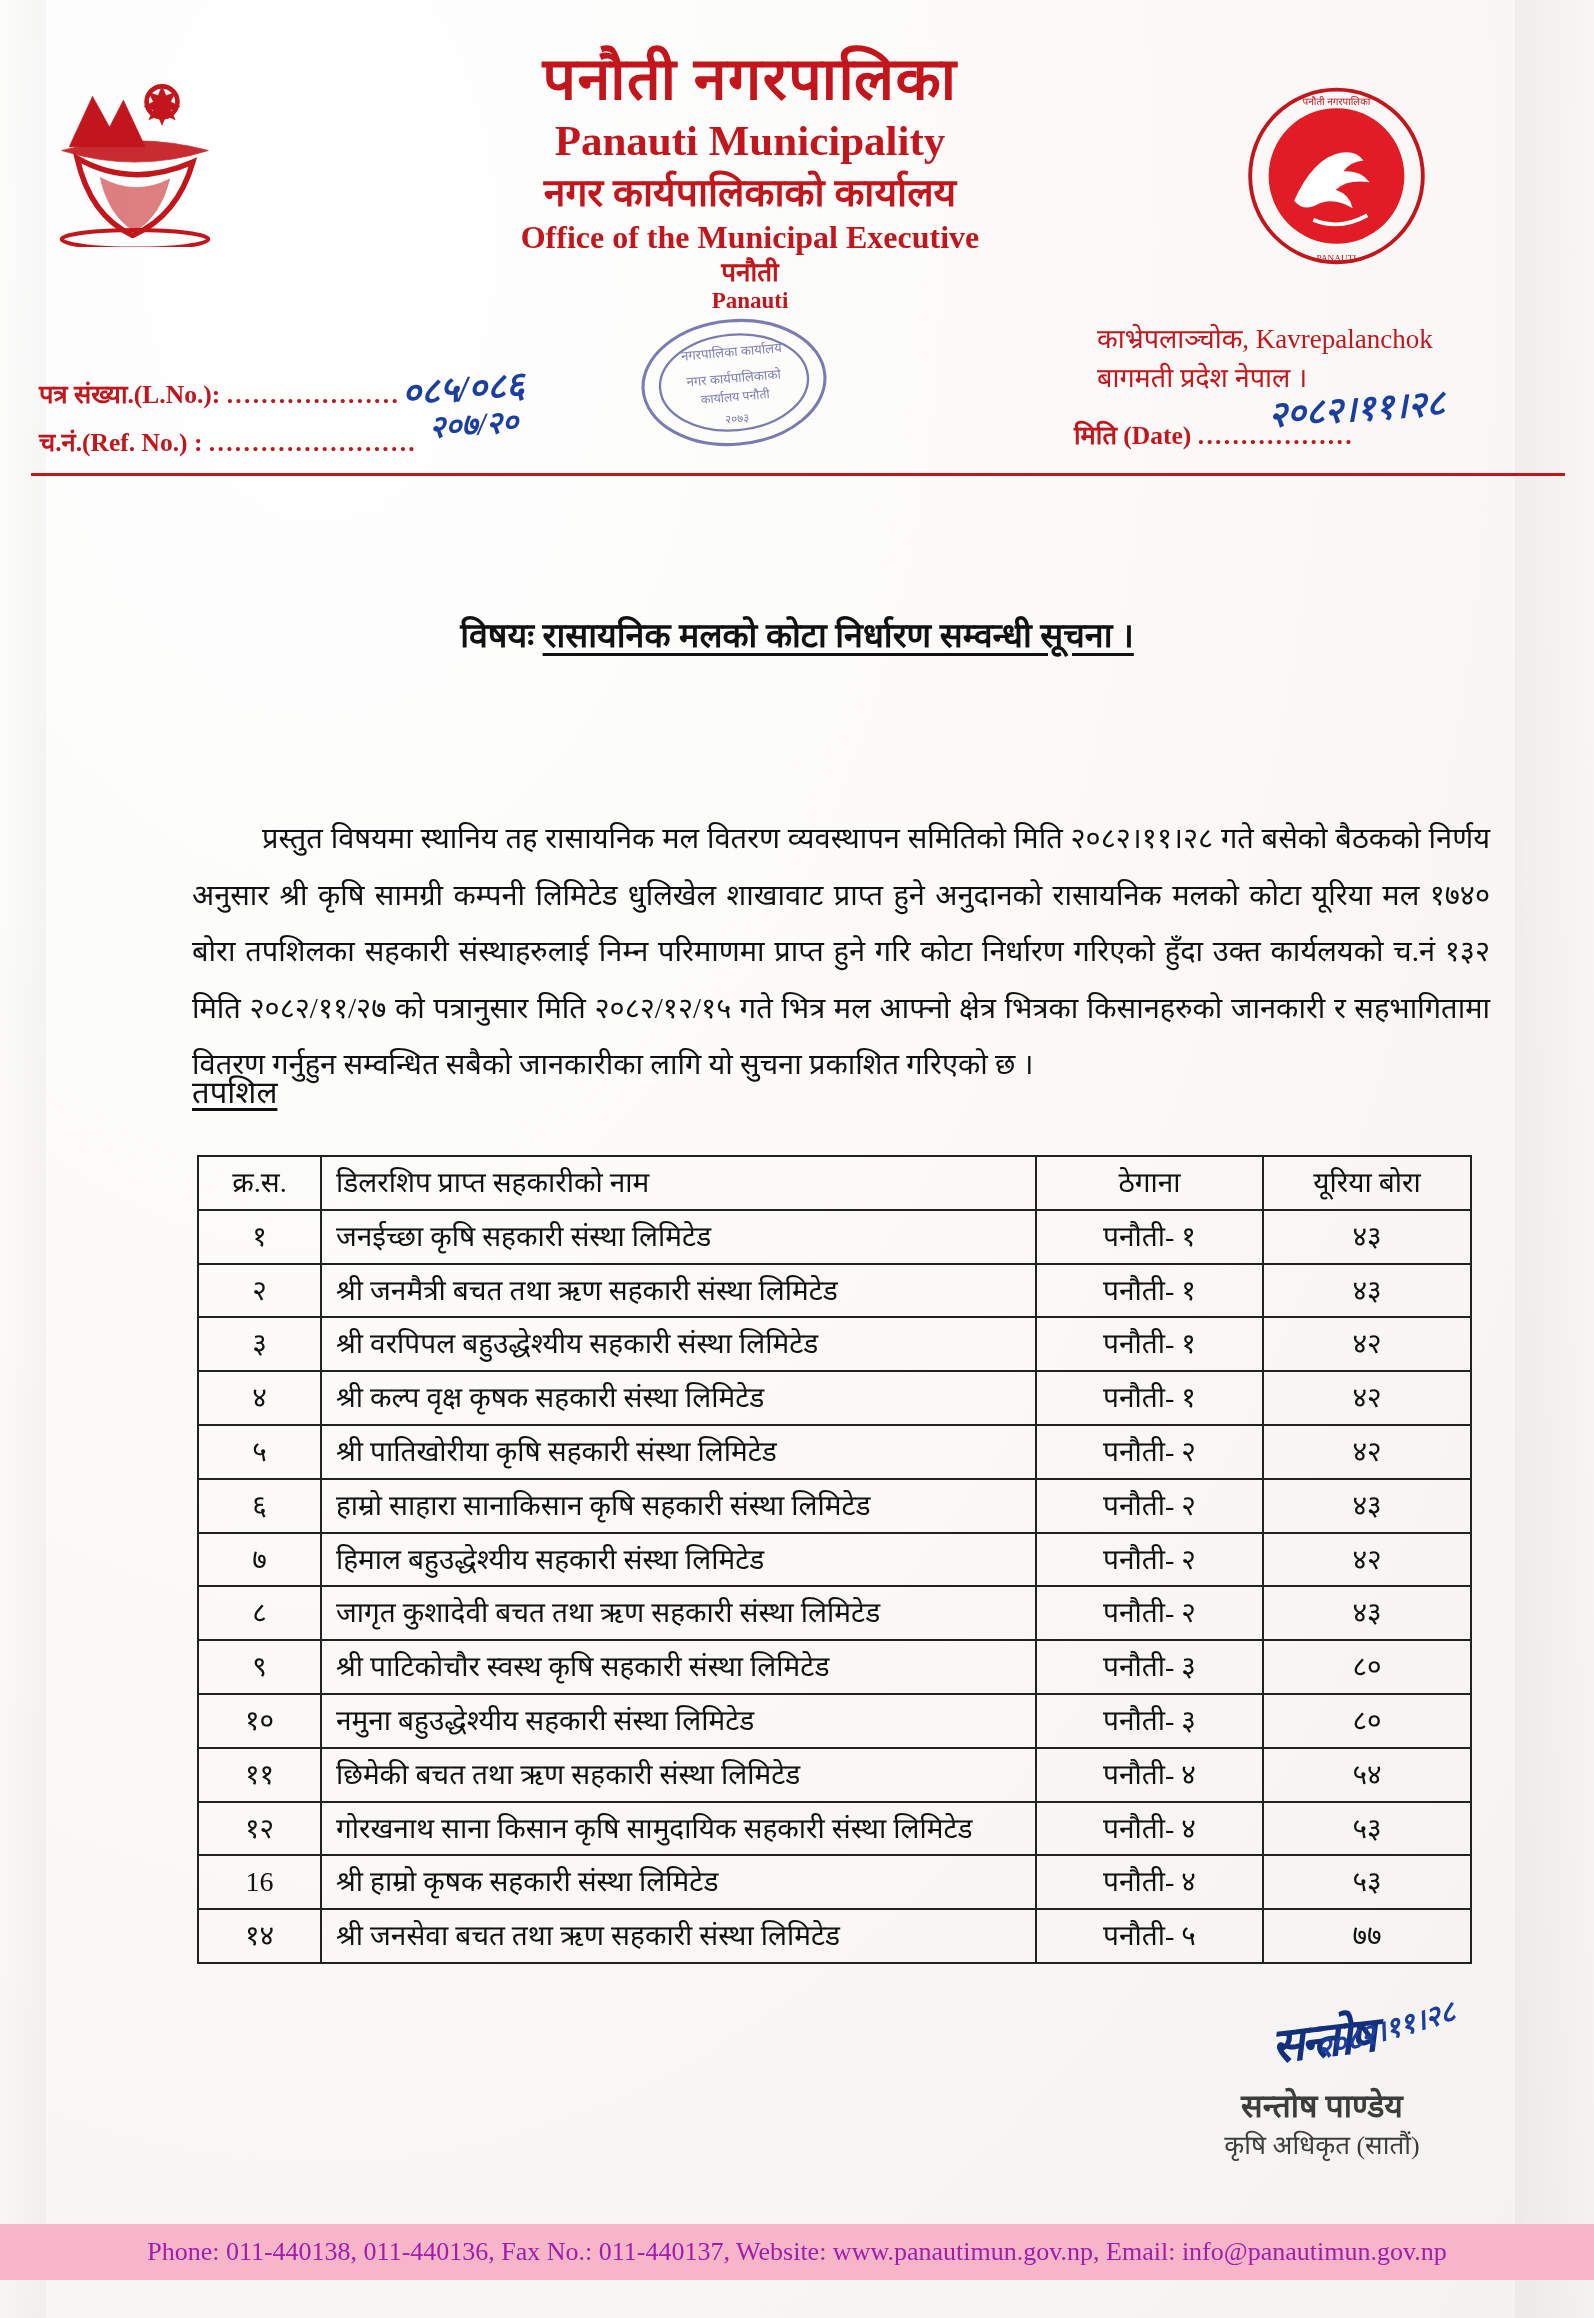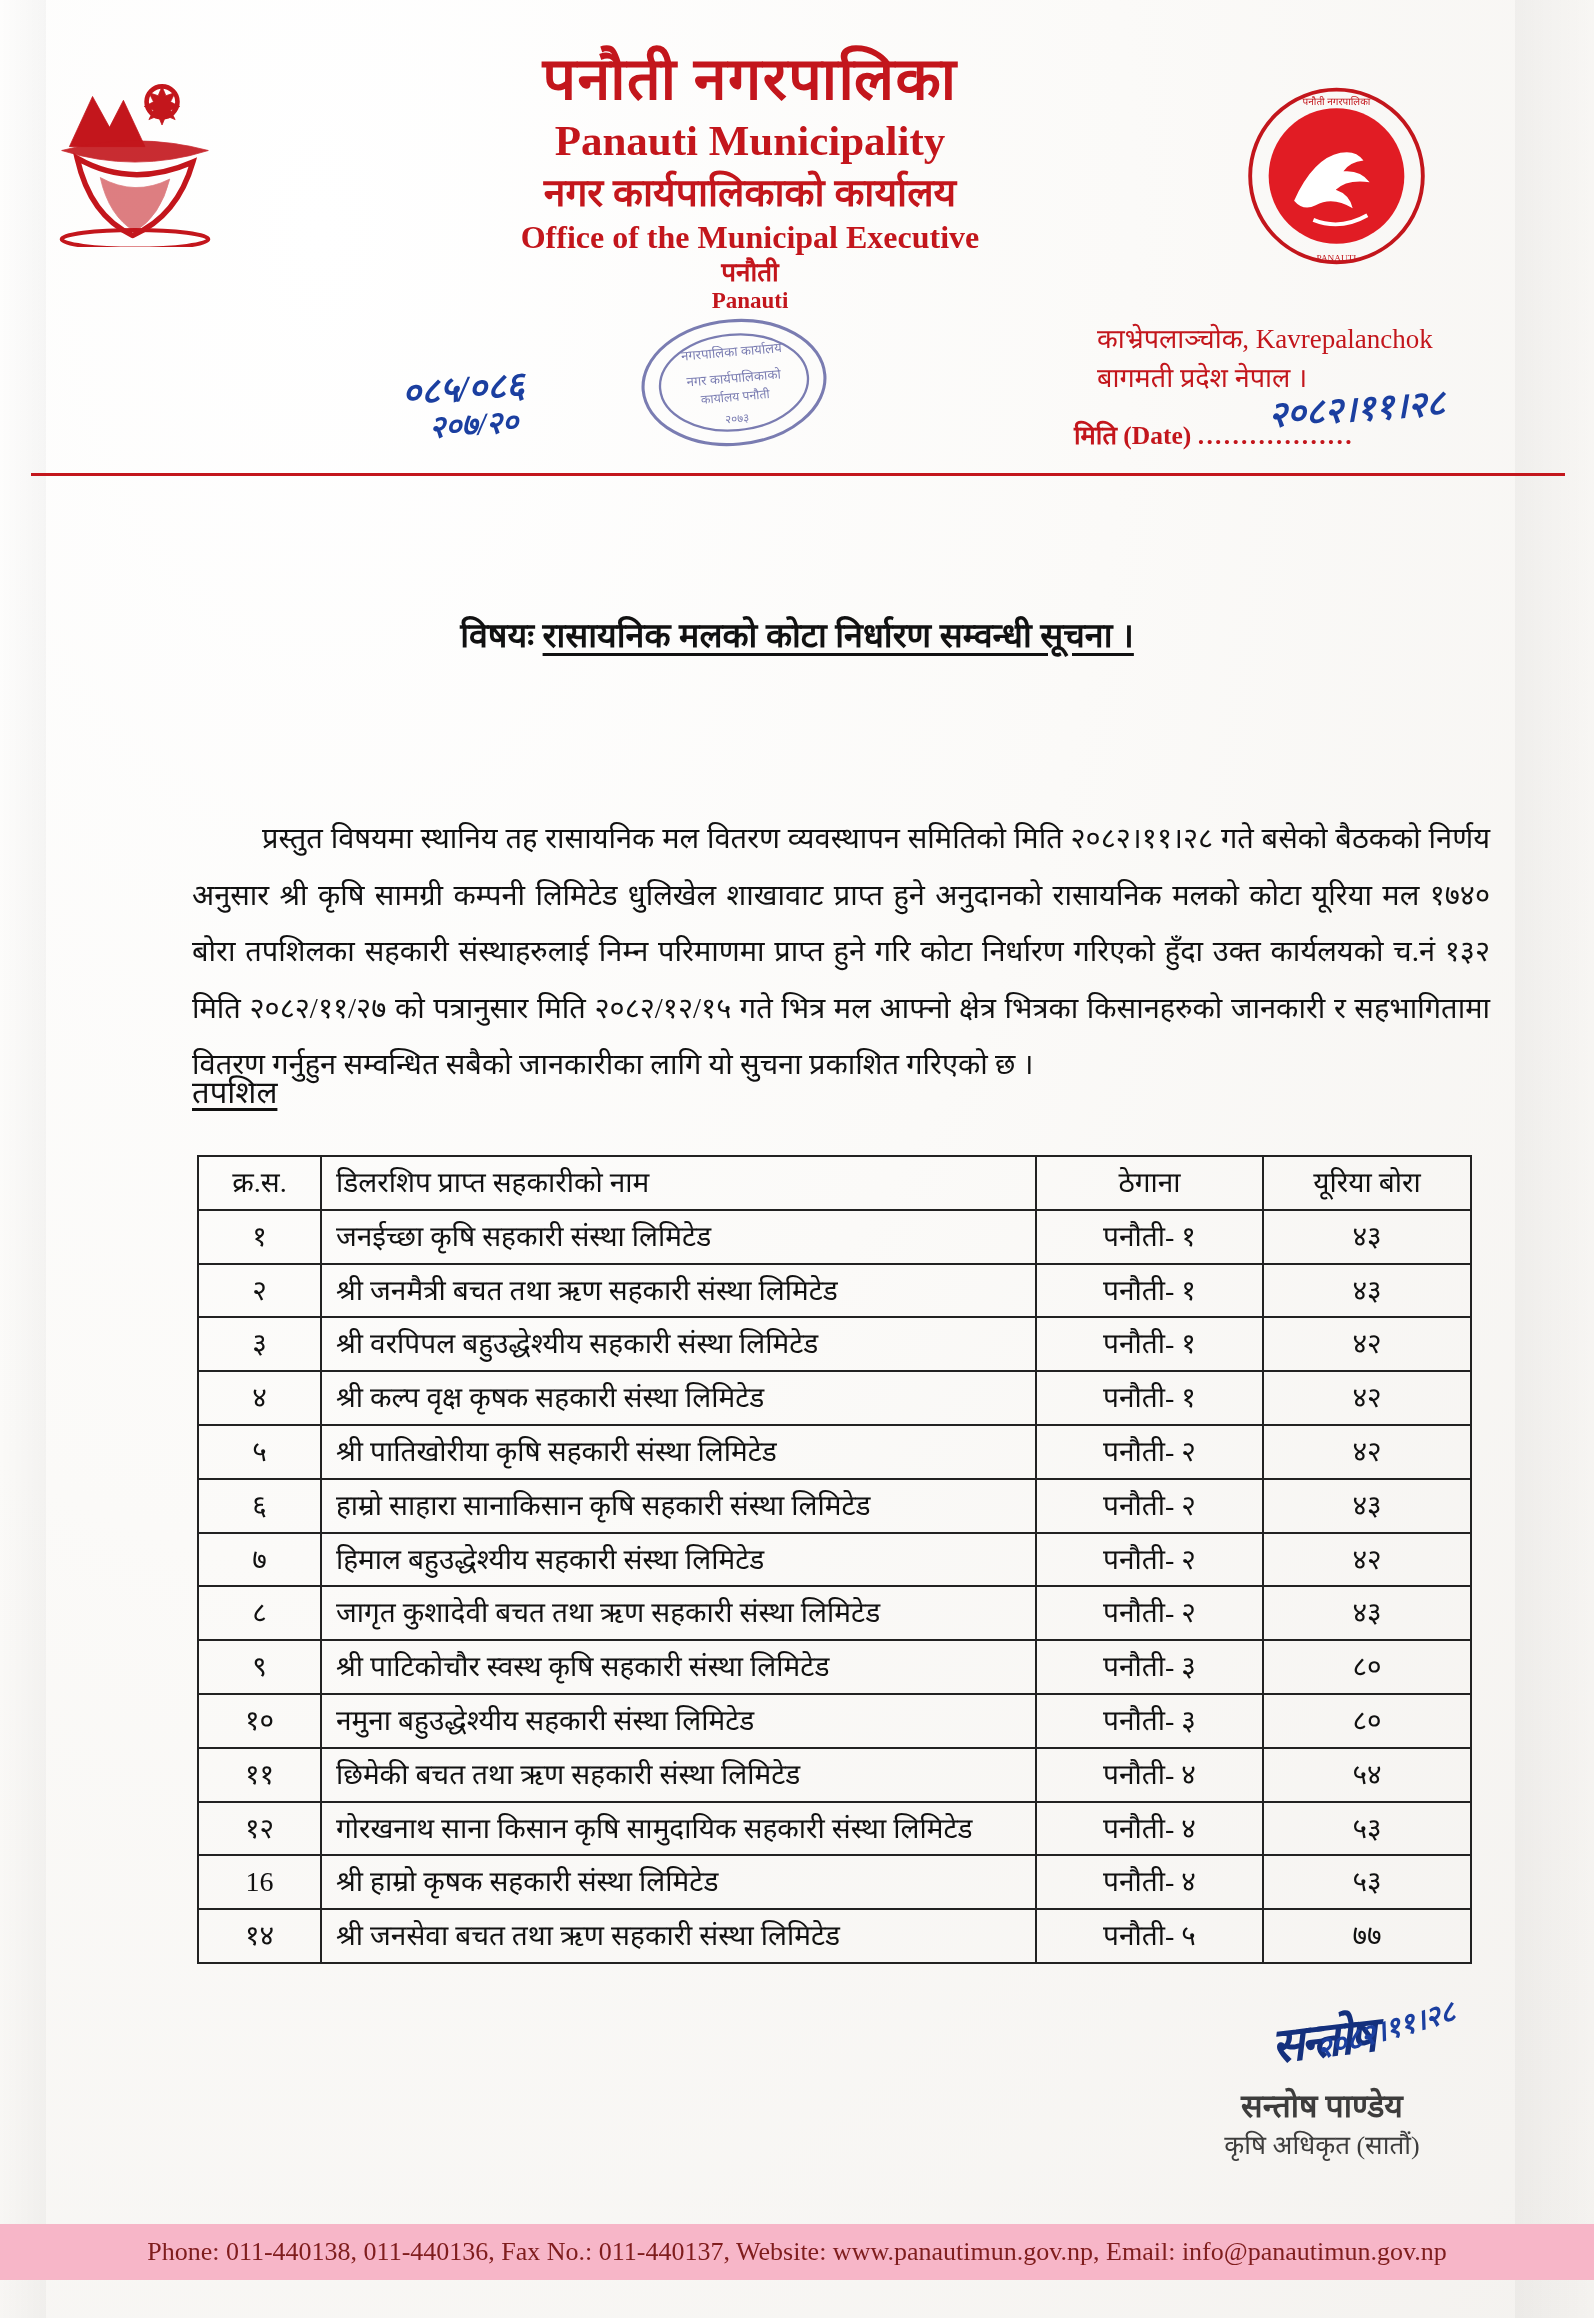--- a/index.html
+++ b/index.html
@@ -282,21 +282,21 @@
     width: 1594px;
     height: 56px;
     background: #f7b6c8;
     display: flex;
     align-items: center;
     justify-content: center;
   }
   .footer-text {
     font-family: "Liberation Serif", serif;
     font-size: 26px;
-    color: #7f1d1d;
+    color: #a21caf;
     white-space: nowrap;
   }
 </style>
 </head>
 <body>
 
 <div class="page">
 
   <div class="crease" style="left:1515px;top:0;width:77px;height:2319px;"></div>
   <div class="crease" style="left:0;top:0;width:46px;height:2319px;background:linear-gradient(270deg, rgba(0,0,0,0.03), rgba(0,0,0,0));"></div>
@@ -349,20 +349,30 @@
           <ellipse rx="96" ry="62" fill="none" stroke="#2b2f85" stroke-width="3"></ellipse>
           <text x="0" y="-34" font-size="17" fill="#2b2f85" text-anchor="middle" font-family="Liberation Serif, serif">नगरपालिका कार्यालय</text>
           <text x="0" y="0" font-size="17" fill="#2b2f85" text-anchor="middle" font-family="Liberation Serif, serif">नगर कार्यपालिकाको</text>
           <text x="0" y="24" font-size="16" fill="#2b2f85" text-anchor="middle" font-family="Liberation Serif, serif">कार्यालय पनौती</text>
           <text x="0" y="52" font-size="15" fill="#2b2f85" text-anchor="middle" font-family="Liberation Serif, serif">२०७३</text>
         </g>
       </svg>
     </div>
   </div>
 
+  <div class="ref-block">
+    <div class="ref-line">
+      <span>पत्र संख्या.(L.No.):</span>
+      <span class="dots">....................</span>
+    </div>
+    <div class="ref-line">
+      <span>च.नं.(Ref. No.) :</span>
+      <span class="dots">........................</span>
+    </div>
+  </div>
 
   <div style="position:absolute;left:402px;top:363px;">
     <span class="handwrite">०८५/०८६</span>
   </div>
   <div style="position:absolute;left:429px;top:402px;">
     <span class="handwrite" style="font-size:31px;">२०७/२०</span>
   </div>
 
   <div class="date-block">
     <span>मिति (Date)</span>

